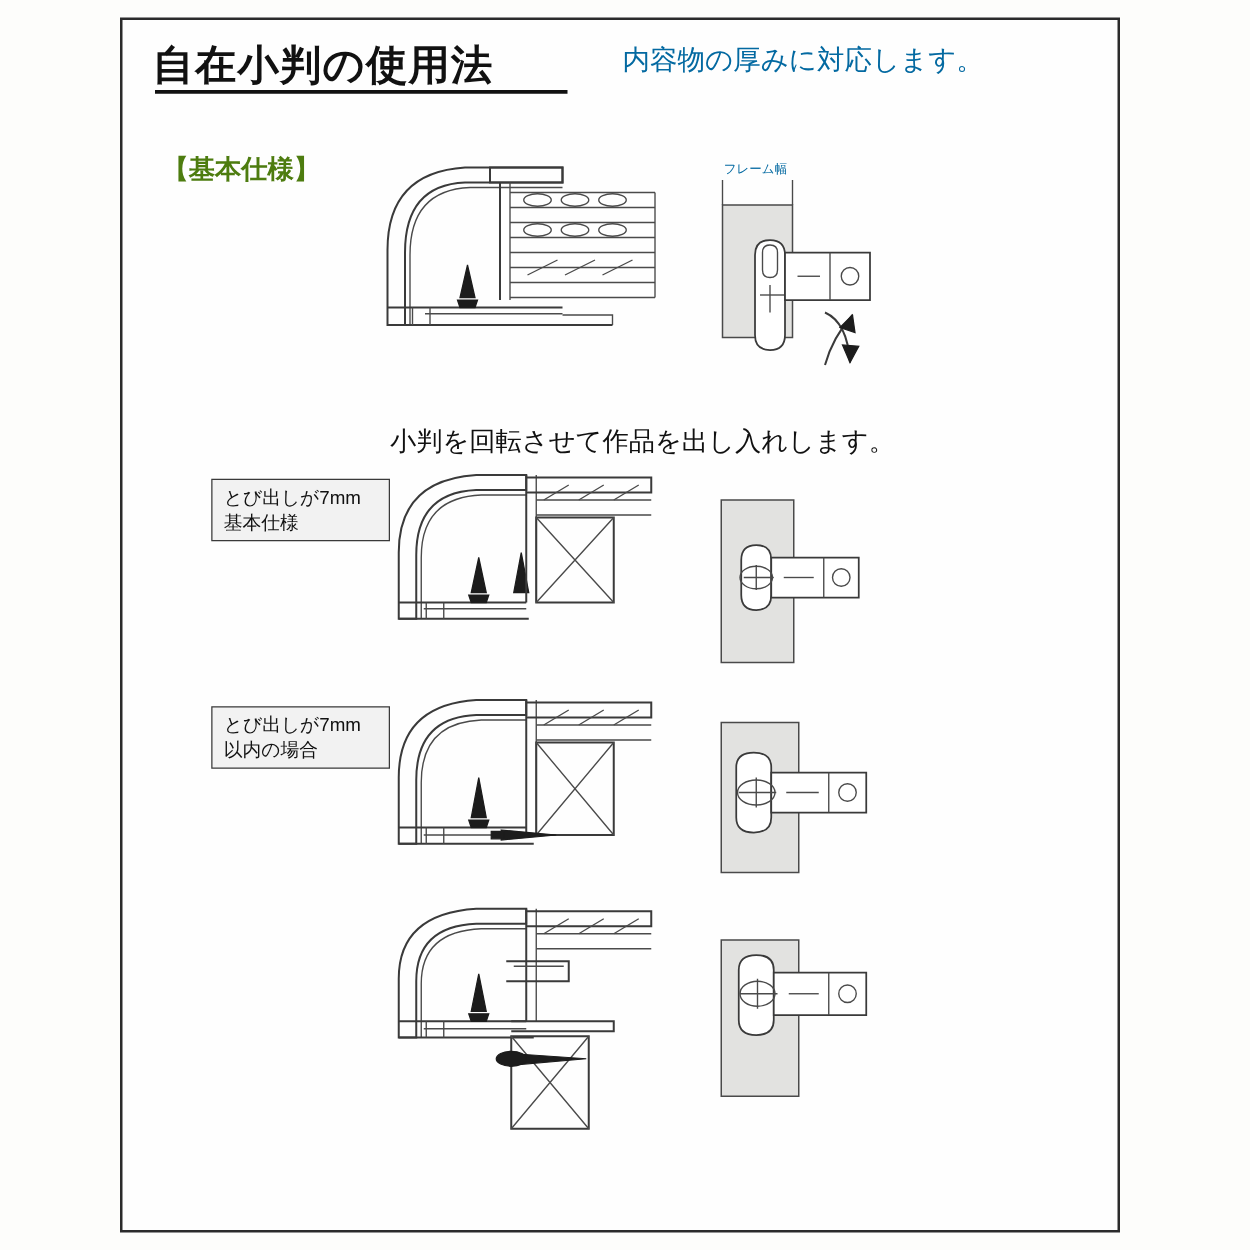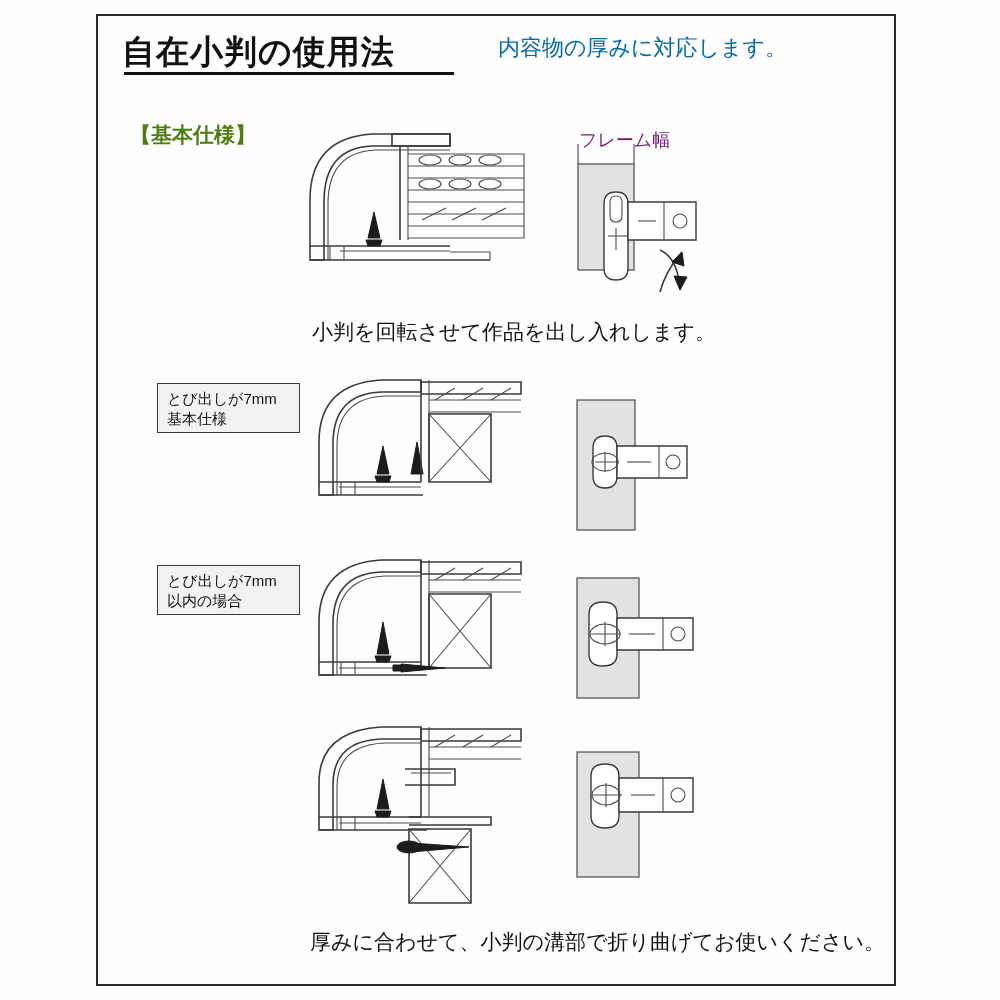--- a/index.html
+++ b/index.html
@@ -71,45 +71,47 @@
     color: #4d7c0f;
     white-space: nowrap;
     margin-top: 18px;
   }
 
   .caption {
     position: absolute;
     font-size: 21px;
     color: #111;
     white-space: nowrap;
+    margin-top: 21px;
   }
   .caption-rotate { left: 312px; top: 318px; }
   .caption-bottom { left: 310px; top: 928px; }
 
   .frame-width-label {
     position: absolute;
     left: 579px;
     top: 128px;
-    font-size: 18px;
-    color: #701a75;
+    font-size: 10px;
+    color: #0369a1;
     white-space: nowrap;
   }
 
   
   .note-box {
     position: absolute;
     width: 143px;
     height: 50px;
     border: 1px solid #3a3a3a;
     background: #f2f2f2;
     box-sizing: border-box;
     padding: 5px 0 0 9px;
     font-size: 15px;
     line-height: 20px;
     color: #111;
+    margin-left: 12px;
   }
   .note-box-1 { left: 157px; top: 383px; }
   .note-box-2 { left: 157px; top: 565px; }
   .note-line { display: block; white-space: nowrap; }
 
   svg { position: absolute; overflow: visible; }
   .ln { fill: none; stroke: #3a3a3a; stroke-width: 1.6; }
   .ln-thin { fill: none; stroke: #4a4a4a; stroke-width: 1.1; }
   .fill-plate { fill: #e2e2e0; stroke: #4a4a4a; stroke-width: 1.2; }
   .fill-dark { fill: #1c1c1c; stroke: #1c1c1c; stroke-width: 1; }
@@ -295,15 +297,14 @@
     <rect class="fill-plate" x="2" y="0" width="62" height="125"></rect>
     <path class="fill-white" d="M16,24 Q16,12 30,12 Q44,12 44,24 L44,64 Q44,76 30,76 Q16,76 16,64 Z"></path>
     <path class="fill-white" d="M44,26 L118,26 L118,60 L44,60 Z"></path>
     <path class="ln-thin" d="M88,26 L88,60"></path>
     <circle class="ln-thin" cx="103" cy="43" r="7"></circle>
     <ellipse class="ln-thin" cx="31" cy="43" rx="14" ry="10"></ellipse>
     <path class="ln-thin" d="M31,31 L31,55 M17,43 L47,43"></path>
     <path class="ln-thin" d="M56,43 L80,43"></path>
   </svg>
 
-  <div class="caption caption-bottom">厚みに合わせて、小判の溝部で折り曲げてお使いください。</div>
 
 </div>
 
 </body></html>

